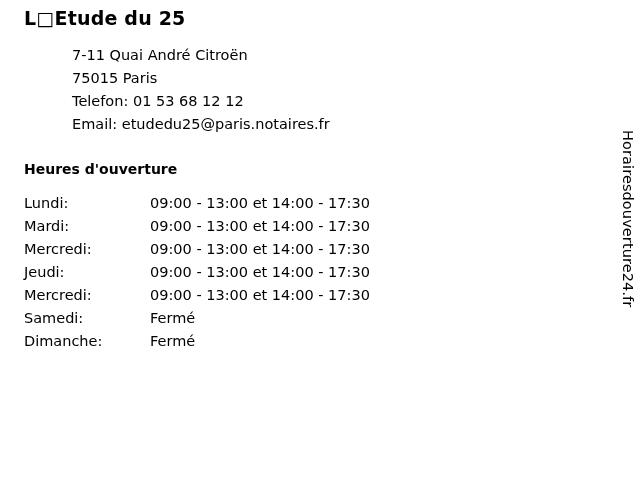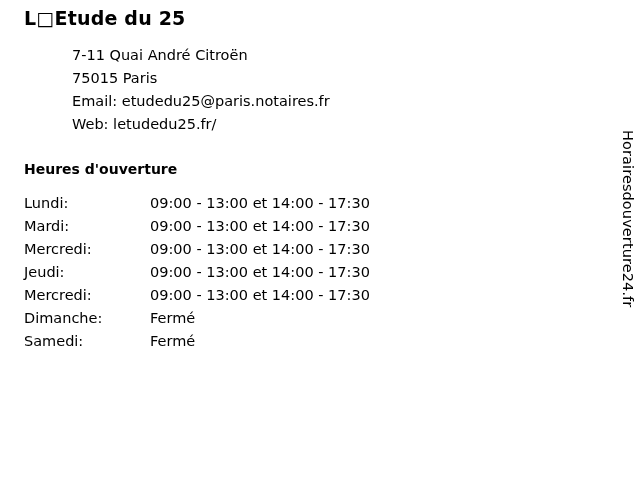--- a/index.html
+++ b/index.html
@@ -70,22 +70,22 @@
 </style>
 </head>
 <body>
 
 <div class="page">
 
   <h1 class="title">L□Etude du 25</h1>
 
   <div class="addr-line">7-11 Quai André Citroën</div>
   <div class="addr-line">75015 Paris</div>
+  <div class="addr-line">Telefon: 01 53 68 12 12</div>
   <div class="addr-line">Email: etudedu25@paris.notaires.fr</div>
-  <div class="addr-line">Web: letudedu25.fr/</div>
 
   <div class="section-title">Heures d'ouverture</div>
 
   <table class="hours">
     <tbody>
       <tr>
         <td class="day">Lundi:</td>
         <td class="val">09:00 - 13:00 et 14:00 - 17:30</td>
       </tr>
       <tr>
@@ -98,25 +98,25 @@
       </tr>
       <tr>
         <td class="day">Jeudi:</td>
         <td class="val">09:00 - 13:00 et 14:00 - 17:30</td>
       </tr>
       <tr>
         <td class="day">Mercredi:</td>
         <td class="val">09:00 - 13:00 et 14:00 - 17:30</td>
       </tr>
       <tr>
-        <td class="day">Dimanche:</td>
+        <td class="day">Samedi:</td>
         <td class="val">Fermé</td>
       </tr>
       <tr>
-        <td class="day">Samedi:</td>
+        <td class="day">Dimanche:</td>
         <td class="val">Fermé</td>
       </tr>
     </tbody>
   </table>
 
 </div>
 
 <div class="sidetext">Horairesdouverture24.fr</div>
 
 </body></html>

